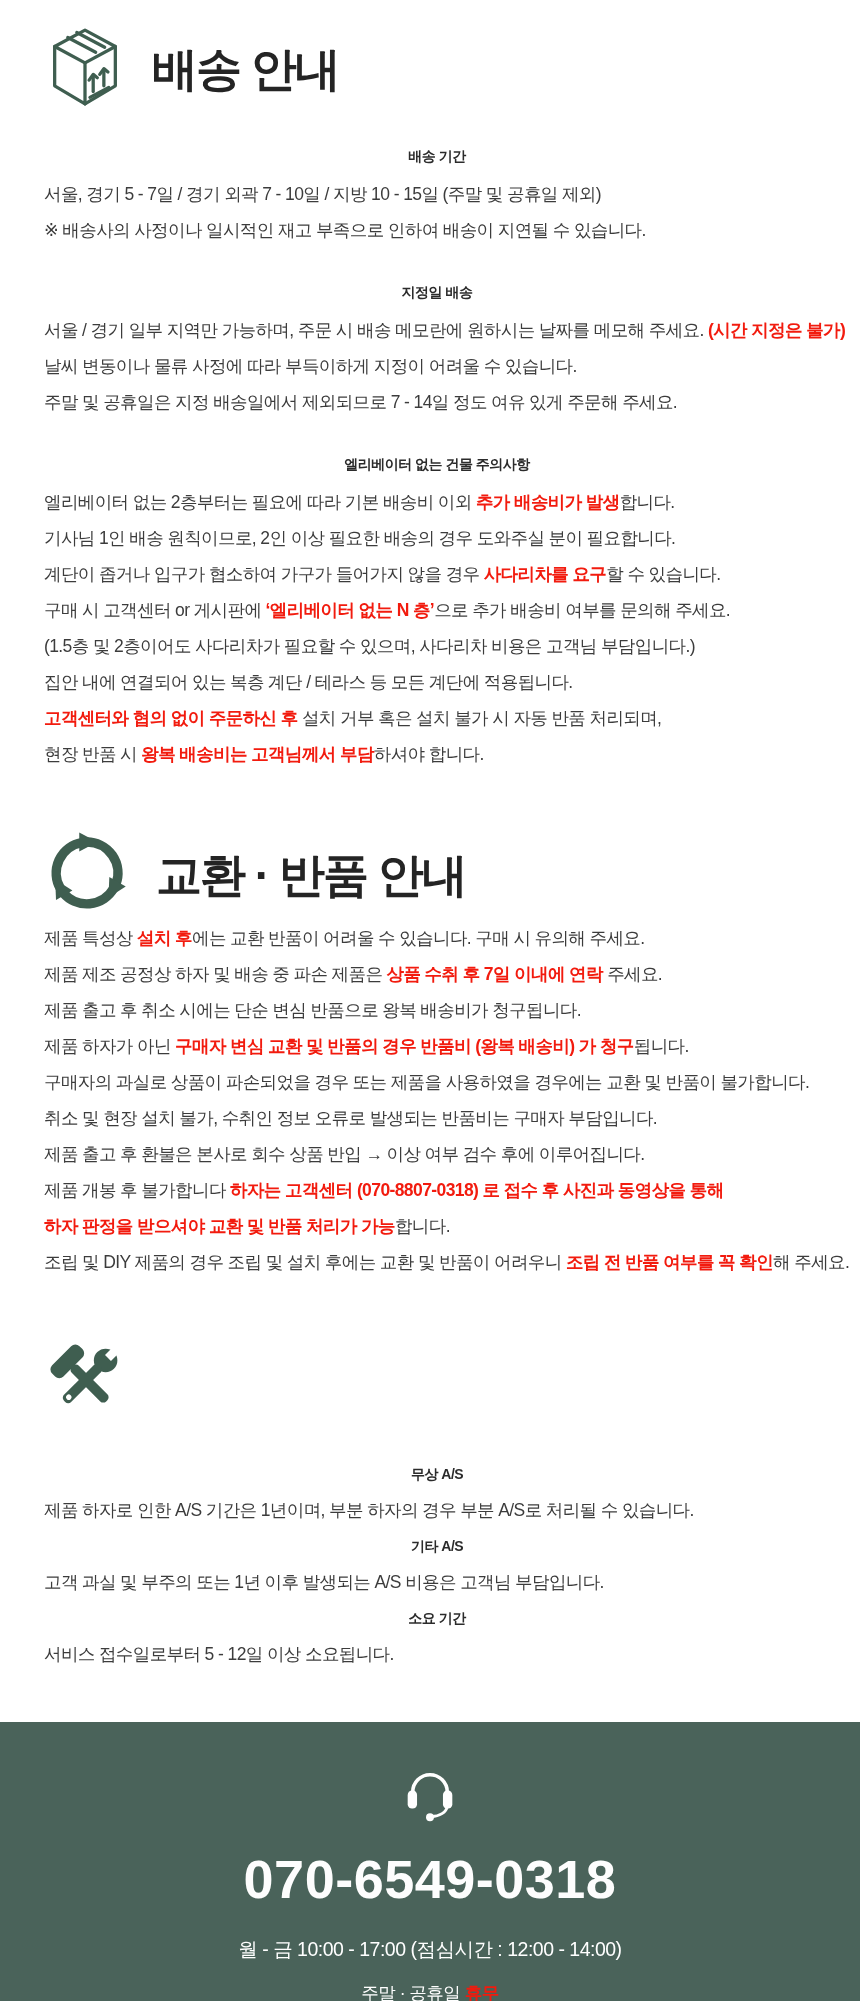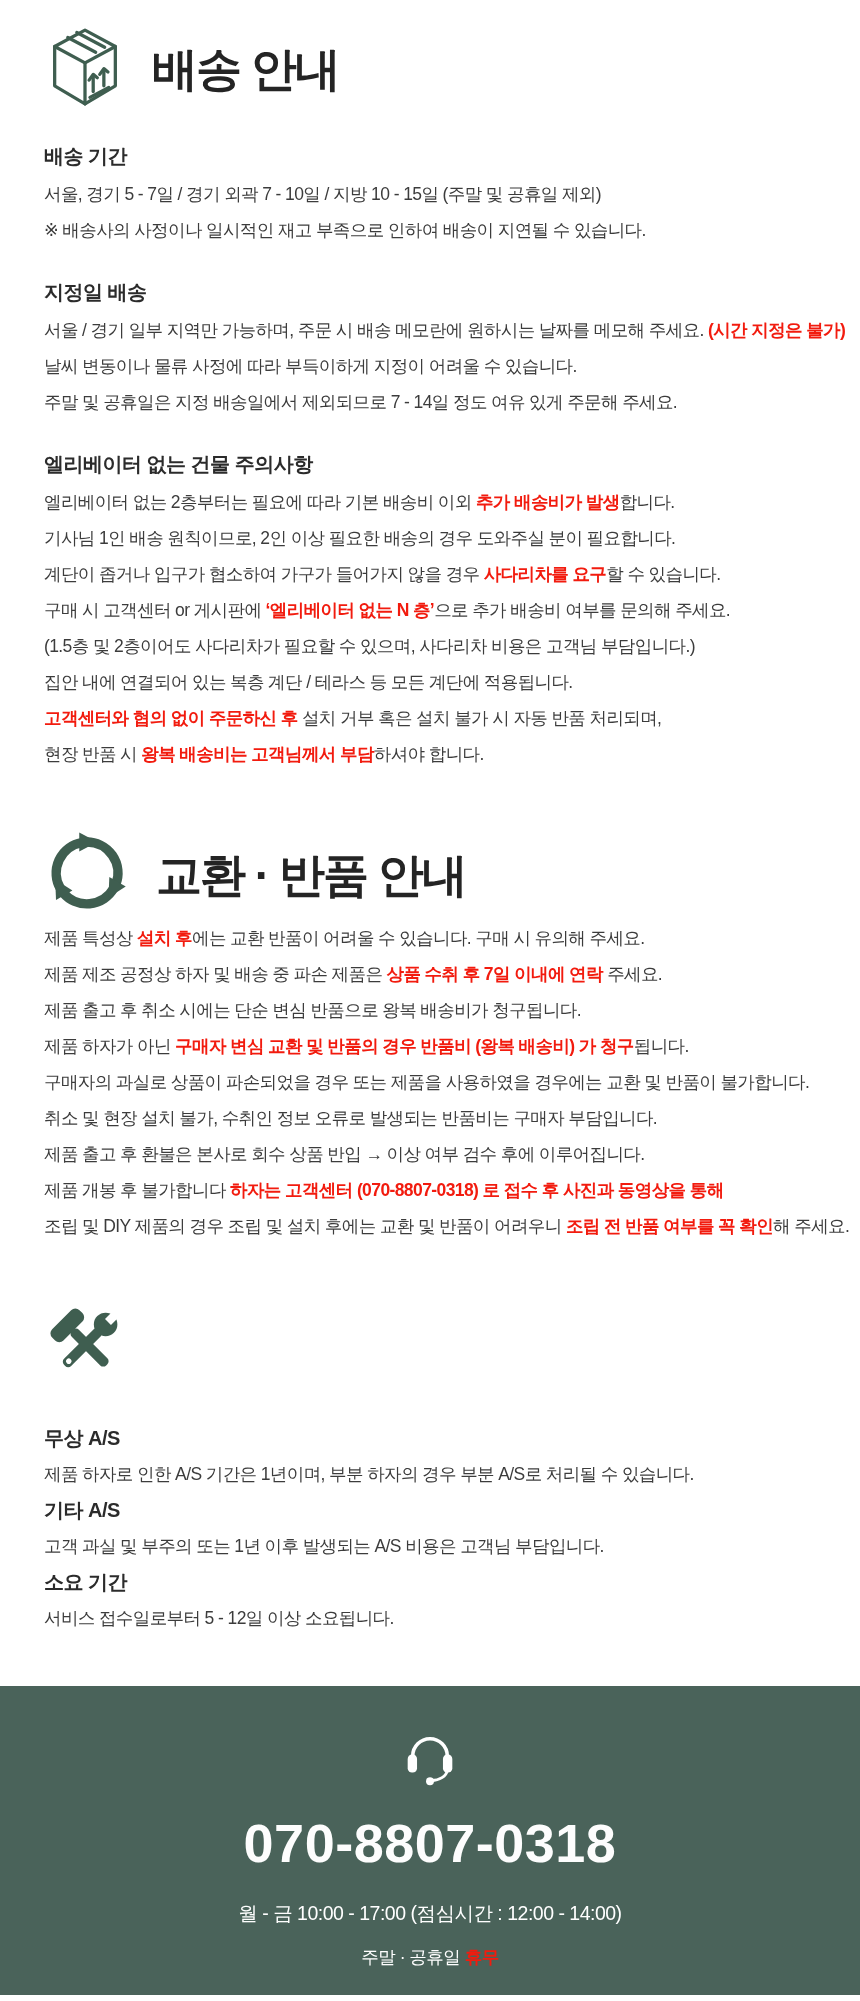--- a/index.html
+++ b/index.html
@@ -9,22 +9,22 @@
     color:#3c3c3c;
   }
   .content{padding:26px 30px 0 44px;}
   .sec-header{display:flex;align-items:center;gap:26px;margin:0;text-align:right;}
   .sec-header .hicon{flex:0 0 auto;display:block;}
   .sec-title{
     font-size:46px;font-weight:bold;color:#242424;letter-spacing:-2px;
     margin:0;line-height:1;
   }
   h3.sub{
-    font-size:20px;font-weight:bold;color:#2b2b2b;letter-spacing:-0.5px;
-    margin:26px 0 2px 0;line-height:36px;
+    font-size:14px;font-weight:bold;color:#2b2b2b;letter-spacing:-0.5px;
+    margin:26px 0 2px 0;line-height:36px;text-align:center;
   }
   p.line{
     font-size:17.5px;line-height:36px;margin:0;letter-spacing:-0.6px;
     white-space:nowrap;color:#3c3c3c;
   }
   .red{color:#f21b0e;font-weight:bold;}
   section{margin:0;}
   .sec-gap{margin-top:58px;}
   .first-line{margin-top:28px;}
   .footer{
@@ -104,20 +104,21 @@
     </div>
 
     <p class="line first-line"><span>제품 특성상 </span><span class="red">설치 후</span><span>에는 교환 반품이 어려울 수 있습니다. 구매 시 유의해 주세요.</span></p>
     <p class="line"><span>제품 제조 공정상 하자 및 배송 중 파손 제품은 </span><span class="red">상품 수취 후 7일 이내에 연락</span><span> 주세요.</span></p>
     <p class="line"><span>제품 출고 후 취소 시에는 단순 변심 반품으로 왕복 배송비가 청구됩니다.</span></p>
     <p class="line"><span>제품 하자가 아닌 </span><span class="red">구매자 변심 교환 및 반품의 경우 반품비 (왕복 배송비) 가 청구</span><span>됩니다.</span></p>
     <p class="line"><span>구매자의 과실로 상품이 파손되었을 경우 또는 제품을 사용하였을 경우에는 교환 및 반품이 불가합니다.</span></p>
     <p class="line"><span>취소 및 현장 설치 불가, 수취인 정보 오류로 발생되는 반품비는 구매자 부담입니다.</span></p>
     <p class="line"><span>제품 출고 후 환불은 본사로 회수 상품 반입 → 이상 여부 검수 후에 이루어집니다.</span></p>
     <p class="line"><span>제품 개봉 후 불가합니다 </span><span class="red">하자는 고객센터 (070-8807-0318) 로 접수 후 사진과 동영상을 통해</span></p>
+    <p class="line"><span class="red">하자 판정을 받으셔야 교환 및 반품 처리가 가능</span><span>합니다.</span></p>
     <p class="line"><span>조립 및 DIY 제품의 경우 조립 및 설치 후에는 교환 및 반품이 어려우니 </span><span class="red">조립 전 반품 여부를 꼭 확인</span><span>해 주세요.</span></p>
   </section>
 
   <section class="sec-gap">
     <div class="sec-header">
       <span class="hicon">
         <svg width="84" height="84" viewBox="0 0 100 100">
           <g fill="#3F5E50">
             <g transform="rotate(45 50 50)">
               <circle cx="50" cy="17" r="14"></circle>
@@ -149,16 +150,16 @@
 <div class="footer">
   <span>
     <svg width="72" height="72" viewBox="0 0 100 100">
       <path d="M 26 62 L 26 50 A 24 24 0 0 1 74 50 L 74 62" fill="none" stroke="#ffffff" stroke-width="5" stroke-linecap="round"></path>
       <rect x="19" y="48" width="13" height="25" rx="6" fill="#ffffff"></rect>
       <rect x="68" y="48" width="13" height="25" rx="6" fill="#ffffff"></rect>
       <path d="M 74 70 A 22 16 0 0 1 52 84" fill="none" stroke="#ffffff" stroke-width="4" stroke-linecap="round"></path>
       <circle cx="50" cy="85" r="5.5" fill="#ffffff"></circle>
     </svg>
   </span>
-  <div class="phone">070-8807-0318</div>
+  <div class="phone">070-6549-0318</div>
   <div class="hours">월 - 금 10:00 - 17:00 (점심시간 : 12:00 - 14:00)</div>
   <div class="holiday"><span>주말 · 공휴일 </span><span class="red">휴무</span></div>
 </div>
 
 </body></html>

